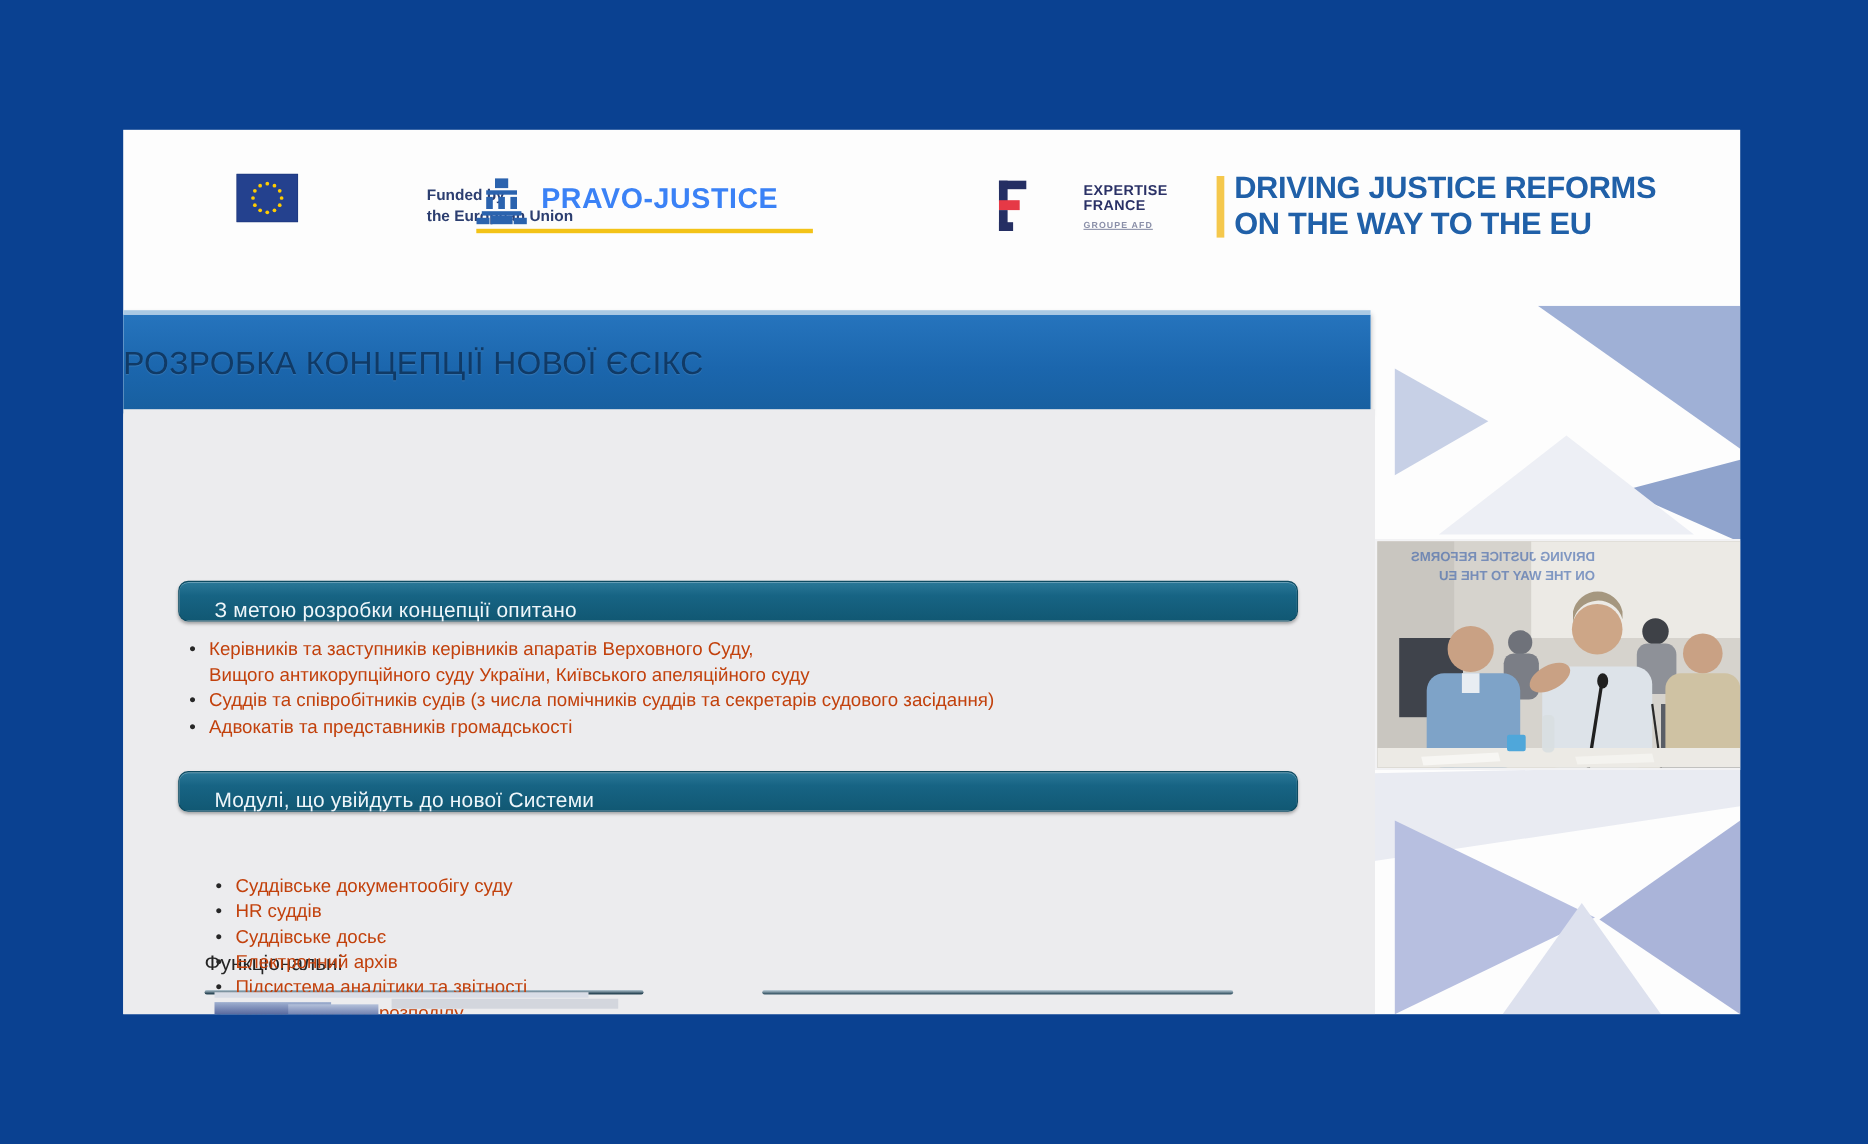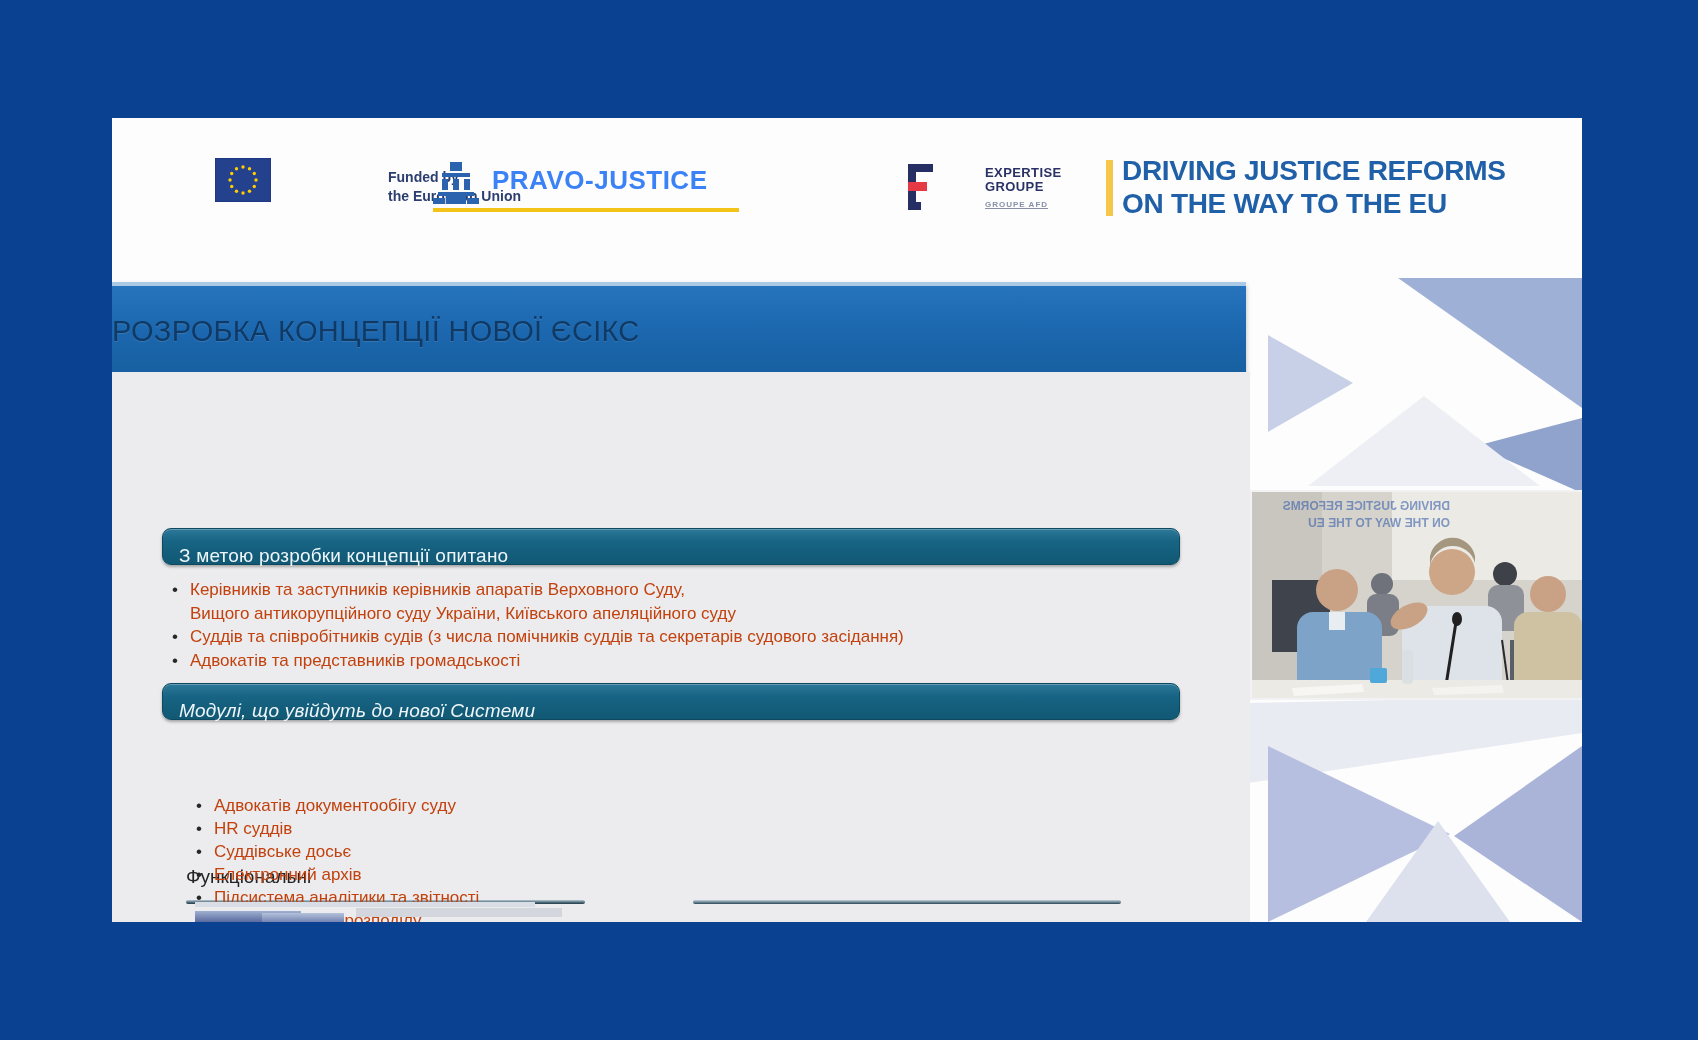--- a/index.html
+++ b/index.html
@@ -40,23 +40,23 @@
     letter-spacing:0.3px;text-shadow:0 1px 1px rgba(255,255,255,0.12);
   }
   .slide-gray{position:absolute;left:0;top:254px;width:1138px;height:550px;
     background:#ececee;overflow:hidden;}
   .sec-bar{
     position:absolute;left:50px;width:1016px;height:35px;border-radius:9px;
     background:linear-gradient(180deg,#2b7898 0%,#176484 35%,#115873 100%);
     border:1px solid #0d4a61;box-shadow:0 2px 3px rgba(0,0,0,0.3), inset 0 1px 0 rgba(255,255,255,0.28);
     display:flex;align-items:center;color:#eef6fa;font-size:19px;
   }
-  .sec-bar .h{padding-left:16px;letter-spacing:0.2px;margin-top:19px;}
+  .sec-bar .h{padding-left:32px;letter-spacing:0.2px;margin-top:19px;}
   .sec1{top:156px;}
-  .sec2{top:311px;font-style:italic;}
+  .sec2{top:329px;}
   ul.blist{list-style:none;margin:0;padding:0;position:absolute;color:#c2410c;}
   ul.blist li{position:relative;padding-left:18px;}
   ul.blist li::before{content:"•";position:absolute;left:0;top:0;color:#272727;}
   .blist1{left:60px;top:206px;font-size:17px;line-height:23.5px;width:980px;}
   .blist2{left:84px;top:422px;font-size:17px;line-height:23px;width:600px;}
   .col-label{position:absolute;left:74px;top:494px;font-size:19px;color:#242424;text-align:right;}
   .rule{position:absolute;top:528px;height:4px;border-radius:3px;
     background:linear-gradient(180deg,#b6c9d4 0%,#2e4a59 80%);}
   .rule-left{left:74px;width:399px;}
   .rule-right{left:581px;width:428px;background:linear-gradient(180deg,#c3d4de 0%,#3d5a6a 85%);}
@@ -125,21 +125,21 @@
     <svg width="26" height="46" viewBox="0 0 26 46">
       <rect x="0" y="0" width="25" height="8" fill="#252f63"></rect>
       <rect x="0" y="0" width="8" height="19" fill="#252f63"></rect>
       <rect x="0" y="18" width="19" height="9" fill="#e63946"></rect>
       <rect x="0" y="27" width="8" height="19" fill="#252f63"></rect>
       <rect x="0" y="38" width="13" height="8" fill="#252f63"></rect>
     </svg>
   </div>
   <div class="ef-text">
     <div>EXPERTISE</div>
-    <div>GROUPE</div>
+    <div>FRANCE</div>
     <div class="ef-sub">GROUPE AFD</div>
   </div>
 
   <div class="banner-bar"></div>
   <div class="banner-text">
     <div>DRIVING JUSTICE REFORMS</div>
     <div>ON THE WAY TO THE EU</div>
   </div>
 
   <svg class="decor" viewBox="0 0 334 644">
@@ -213,21 +213,21 @@
 
     <div class="sec-bar sec2">
       <div class="h">Модулі, що увійдуть до нової Системи</div>
     </div>
 
     <div class="col-label">Функціональні</div>
     <div class="rule rule-left"></div>
     <div class="rule rule-right"></div>
 
     <ul class="blist blist2">
-      <li><span>Адвокатів документообігу суду</span></li>
+      <li><span>Суддівське документообігу суду</span></li>
       <li><span>HR суддів</span></li>
       <li><span>Суддівське досьє</span></li>
       <li><span>Електронний архів</span></li>
       <li><span>Підсистема аналітики та звітності</span></li>
       <li><span>Підсистема авторозподілу</span></li>
 
     </ul>
 
     <div class="cut1"></div>
     <div class="cut2"></div>

